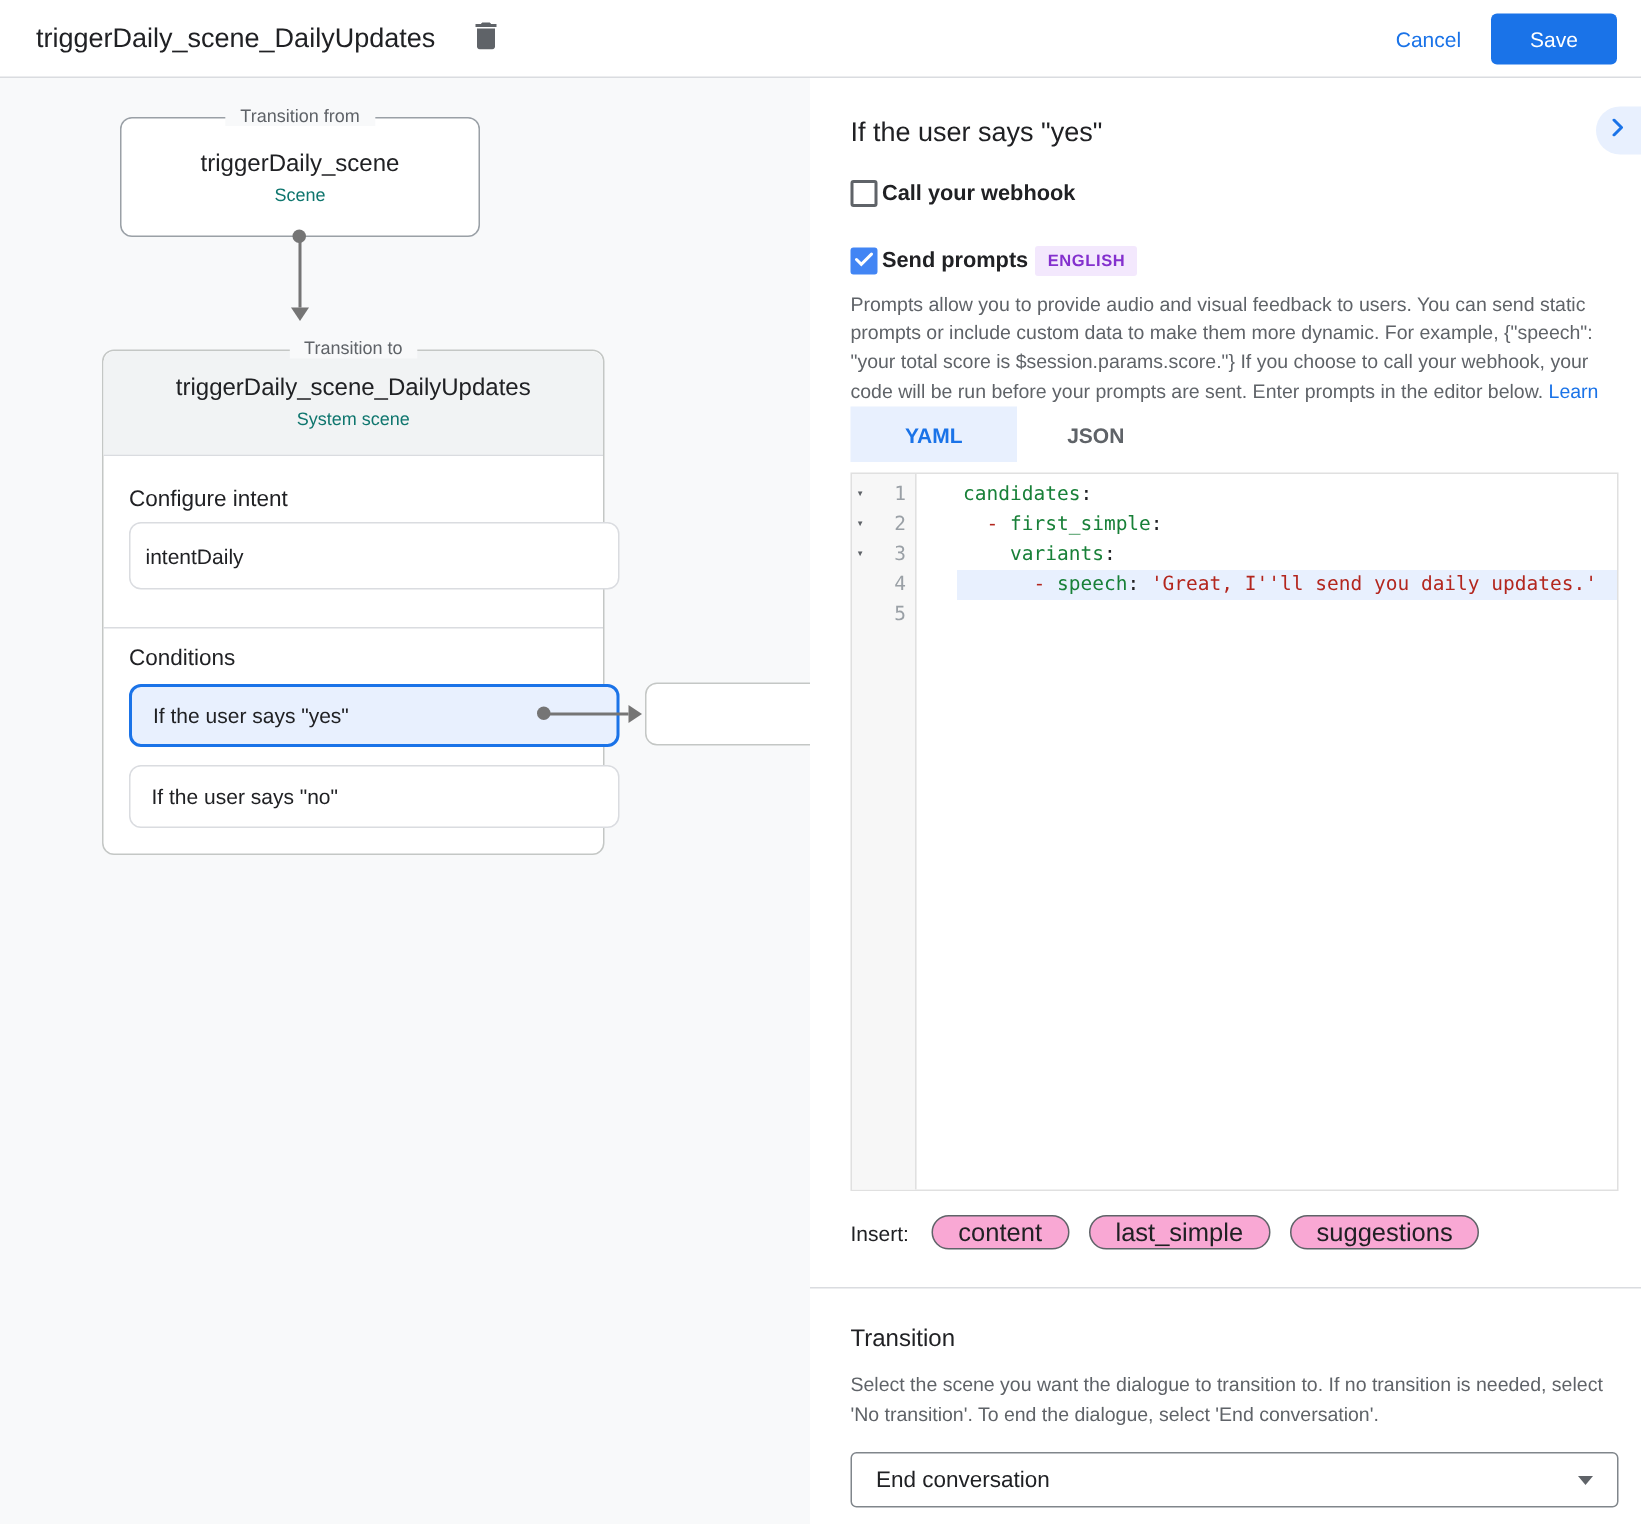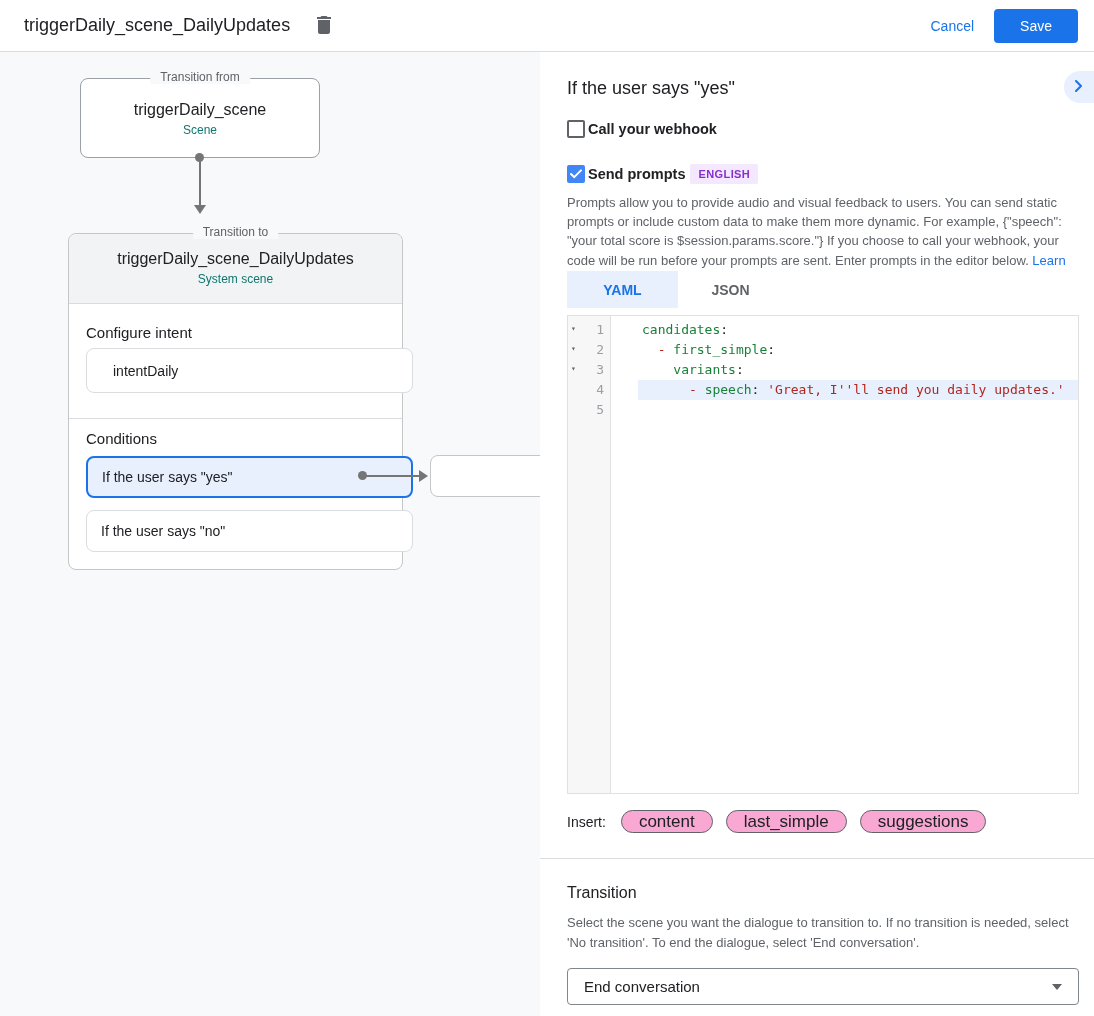--- a/index.html
+++ b/index.html
@@ -29,21 +29,21 @@
   .node-sub { font-size:12px; color:#0f766e; margin-top:4px; }
 
   .scene-card { position:absolute; left:20px; top:181px; width:335px; height:337px;
     background:#fff; border:1px solid #c4c7c5; border-radius:8px;margin-left:48px; }
   .scene-head { height:70px; background:#f1f3f4; border-bottom:1px solid #dadce0;
     border-radius:8px 8px 0 0; text-align:center; padding-top:16px; }
   .scene-section-label { font-size:15px; color:#202124; }
   .intent-label { position:absolute; left:17px; top:90px; }
   .intent-box { position:absolute; left:17px; top:114px; width:327px; height:45px;
     border:1px solid #dadce0; border-radius:8px; background:#fff; display:flex; align-items:center;
-    padding-left:26px; font-size:14px; color:#202124; cursor:pointer; }
+    padding-left:10px; font-size:14px; color:#202124; cursor:pointer; }
   .scene-divider { position:absolute; left:0; top:184px; width:100%; height:1px; background:#dadce0; }
   .cond-label { position:absolute; left:17px; top:196px; }
   .cond { position:absolute; left:17px; width:327px; height:42px; border-radius:8px;
     display:flex; align-items:center; padding-left:14px; font-size:14px; color:#202124; cursor:pointer; }
   .cond.active { top:222px; background:#e8f0fe; border:2px solid #1a73e8; }
   .cond.plain  { top:276px; background:#fff; border:1px solid #dadce0; }
 
   .connector-dot { position:absolute; width:9px; height:9px; border-radius:50%; background:#757575; }
   .connector-line-v { position:absolute; width:2px; background:#757575; }
   .connector-line-h { position:absolute; height:2px; background:#757575; }

